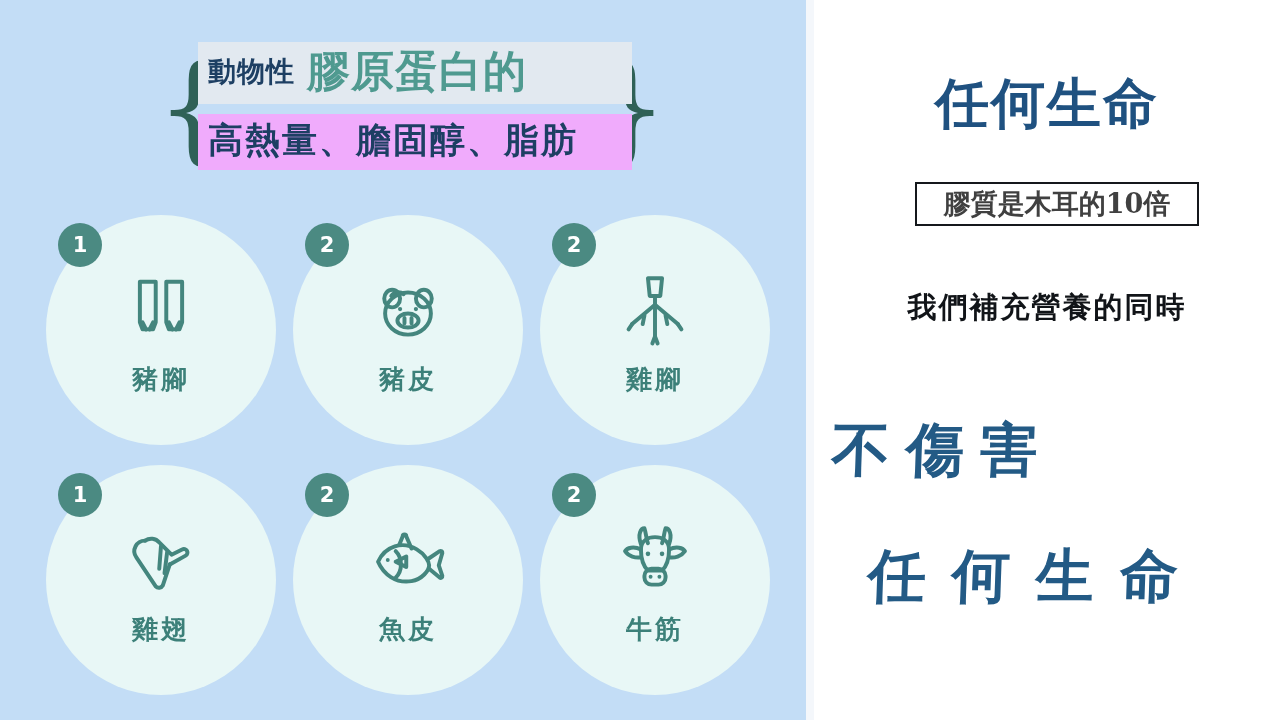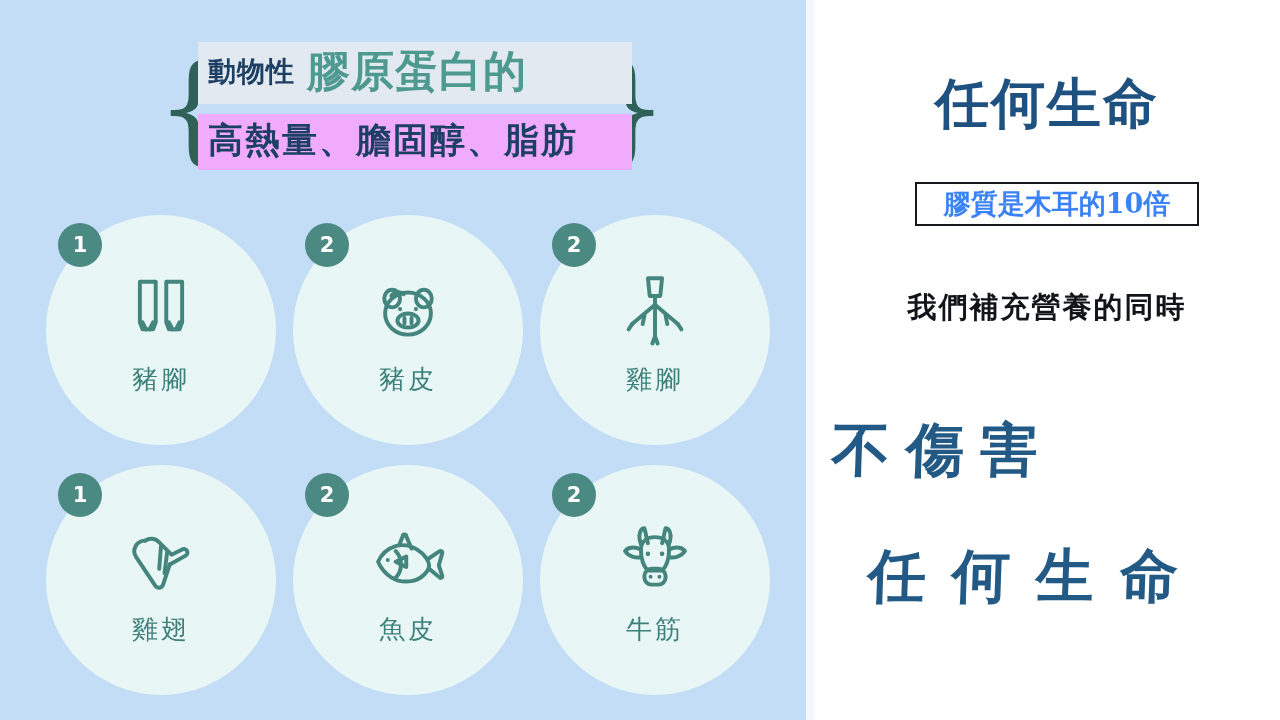--- a/index.html
+++ b/index.html
@@ -82,21 +82,21 @@
     background:#4b8a82;color:#ffffff;
     display:flex;align-items:center;justify-content:center;
     font-size:21px;font-weight:700;
     font-family:"DejaVu Sans","Liberation Sans",sans-serif;
     z-index:3;
   }
   .item-icon{
     width:88px;height:92px;display:block;margin-bottom:6px;
   }
   .item-label{
-    font-size:26px;font-weight:400;color:#3c8079;
+    font-size:26px;font-weight:700;color:#3c8079;
     letter-spacing:3px;
     font-family:"DejaVu Sans","Liberation Sans",sans-serif;
   }
 
   
   #right-panel{
     position:absolute;left:814px;top:0;width:466px;height:720px;
     background:#ffffff;
   }
   #wild-title{
@@ -108,21 +108,21 @@
   }
   #collagen-box{
     position:absolute;left:101px;top:182px;
     width:284px;height:44px;
     border:2px solid #15181c;
     box-sizing:border-box;
     display:flex;align-items:center;justify-content:center;
     background:#ffffff;
   }
   #collagen-box-text{
-    font-size:27px;font-weight:700;color:#3b82f6;
+    font-size:27px;font-weight:700;color:#404040;
     letter-spacing:0px;
     font-family:"DejaVu Serif","Liberation Serif",serif;
   }
   #nutrition-line{
     position:absolute;left:0;right:0;top:288px;
     text-align:center;
     font-size:29px;font-weight:700;color:#111418;
     letter-spacing:2px;
     font-family:"DejaVu Serif","Liberation Serif",serif;
   }

